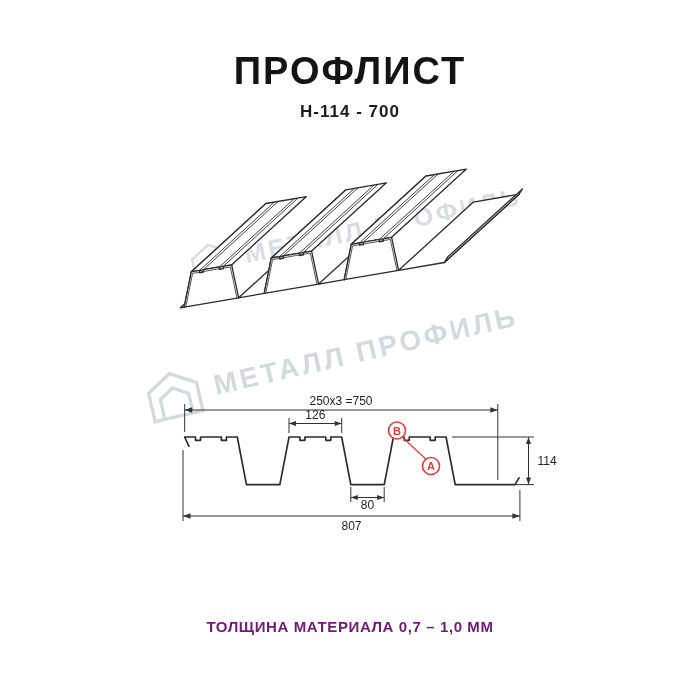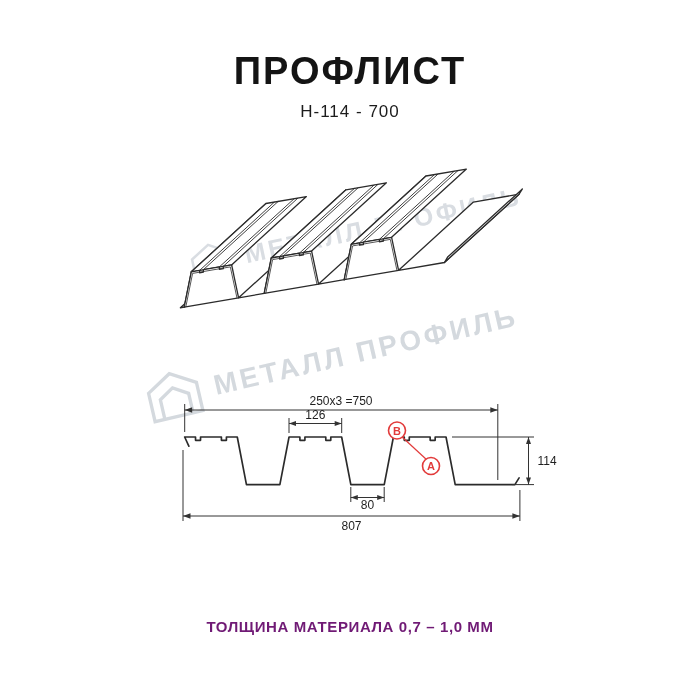--- a/index.html
+++ b/index.html
@@ -1,20 +1,20 @@
 <!DOCTYPE html>
 <html><head>
 <meta charset="utf-8">
 <style>
   html,body{margin:0;padding:0;background:#ffffff;}
   .page{position:relative;width:588px;height:700px;background:#fff;overflow:hidden;
         font-family:"Liberation Sans", sans-serif;color:#1c1c1c;padding-left:34px;}
   .header{position:absolute;top:50px;left:0;width:700px;text-align:center;z-index:3;}
   .title{font-size:38px;font-weight:800;letter-spacing:2px;color:#141414;}
-  .subtitle{margin-top:9px;font-size:17px;font-weight:400;letter-spacing:1px;color:#1c1c1c;}
+  .subtitle{margin-top:9px;font-size:17px;font-weight:700;letter-spacing:1px;color:#1c1c1c;}
   .footer{position:absolute;top:618px;left:0;width:700px;text-align:center;
           font-size:15px;font-weight:600;letter-spacing:.6px;color:#701a75;z-index:3;}
   .wm{position:absolute;display:flex;align-items:center;gap:12px;z-index:1;
       font-weight:700;white-space:nowrap;transform-origin:left center;}
   .wm-upper{left:190px;top:246px;transform:rotate(-12deg);color:#d9dde2;font-size:25px;letter-spacing:3px;}
   .wm-lower{left:146px;top:376px;transform:rotate(-13deg);color:#d4d9de;font-size:28px;letter-spacing:3px;}
   .wm svg{display:block;}
   svg.drawing{position:absolute;left:0;top:0;z-index:2;}
   .face{fill:#ffffff;stroke:#2b2b2b;stroke-width:1.3;stroke-linejoin:round;}
   .iso-line{fill:none;stroke:#2b2b2b;stroke-width:.9;}

